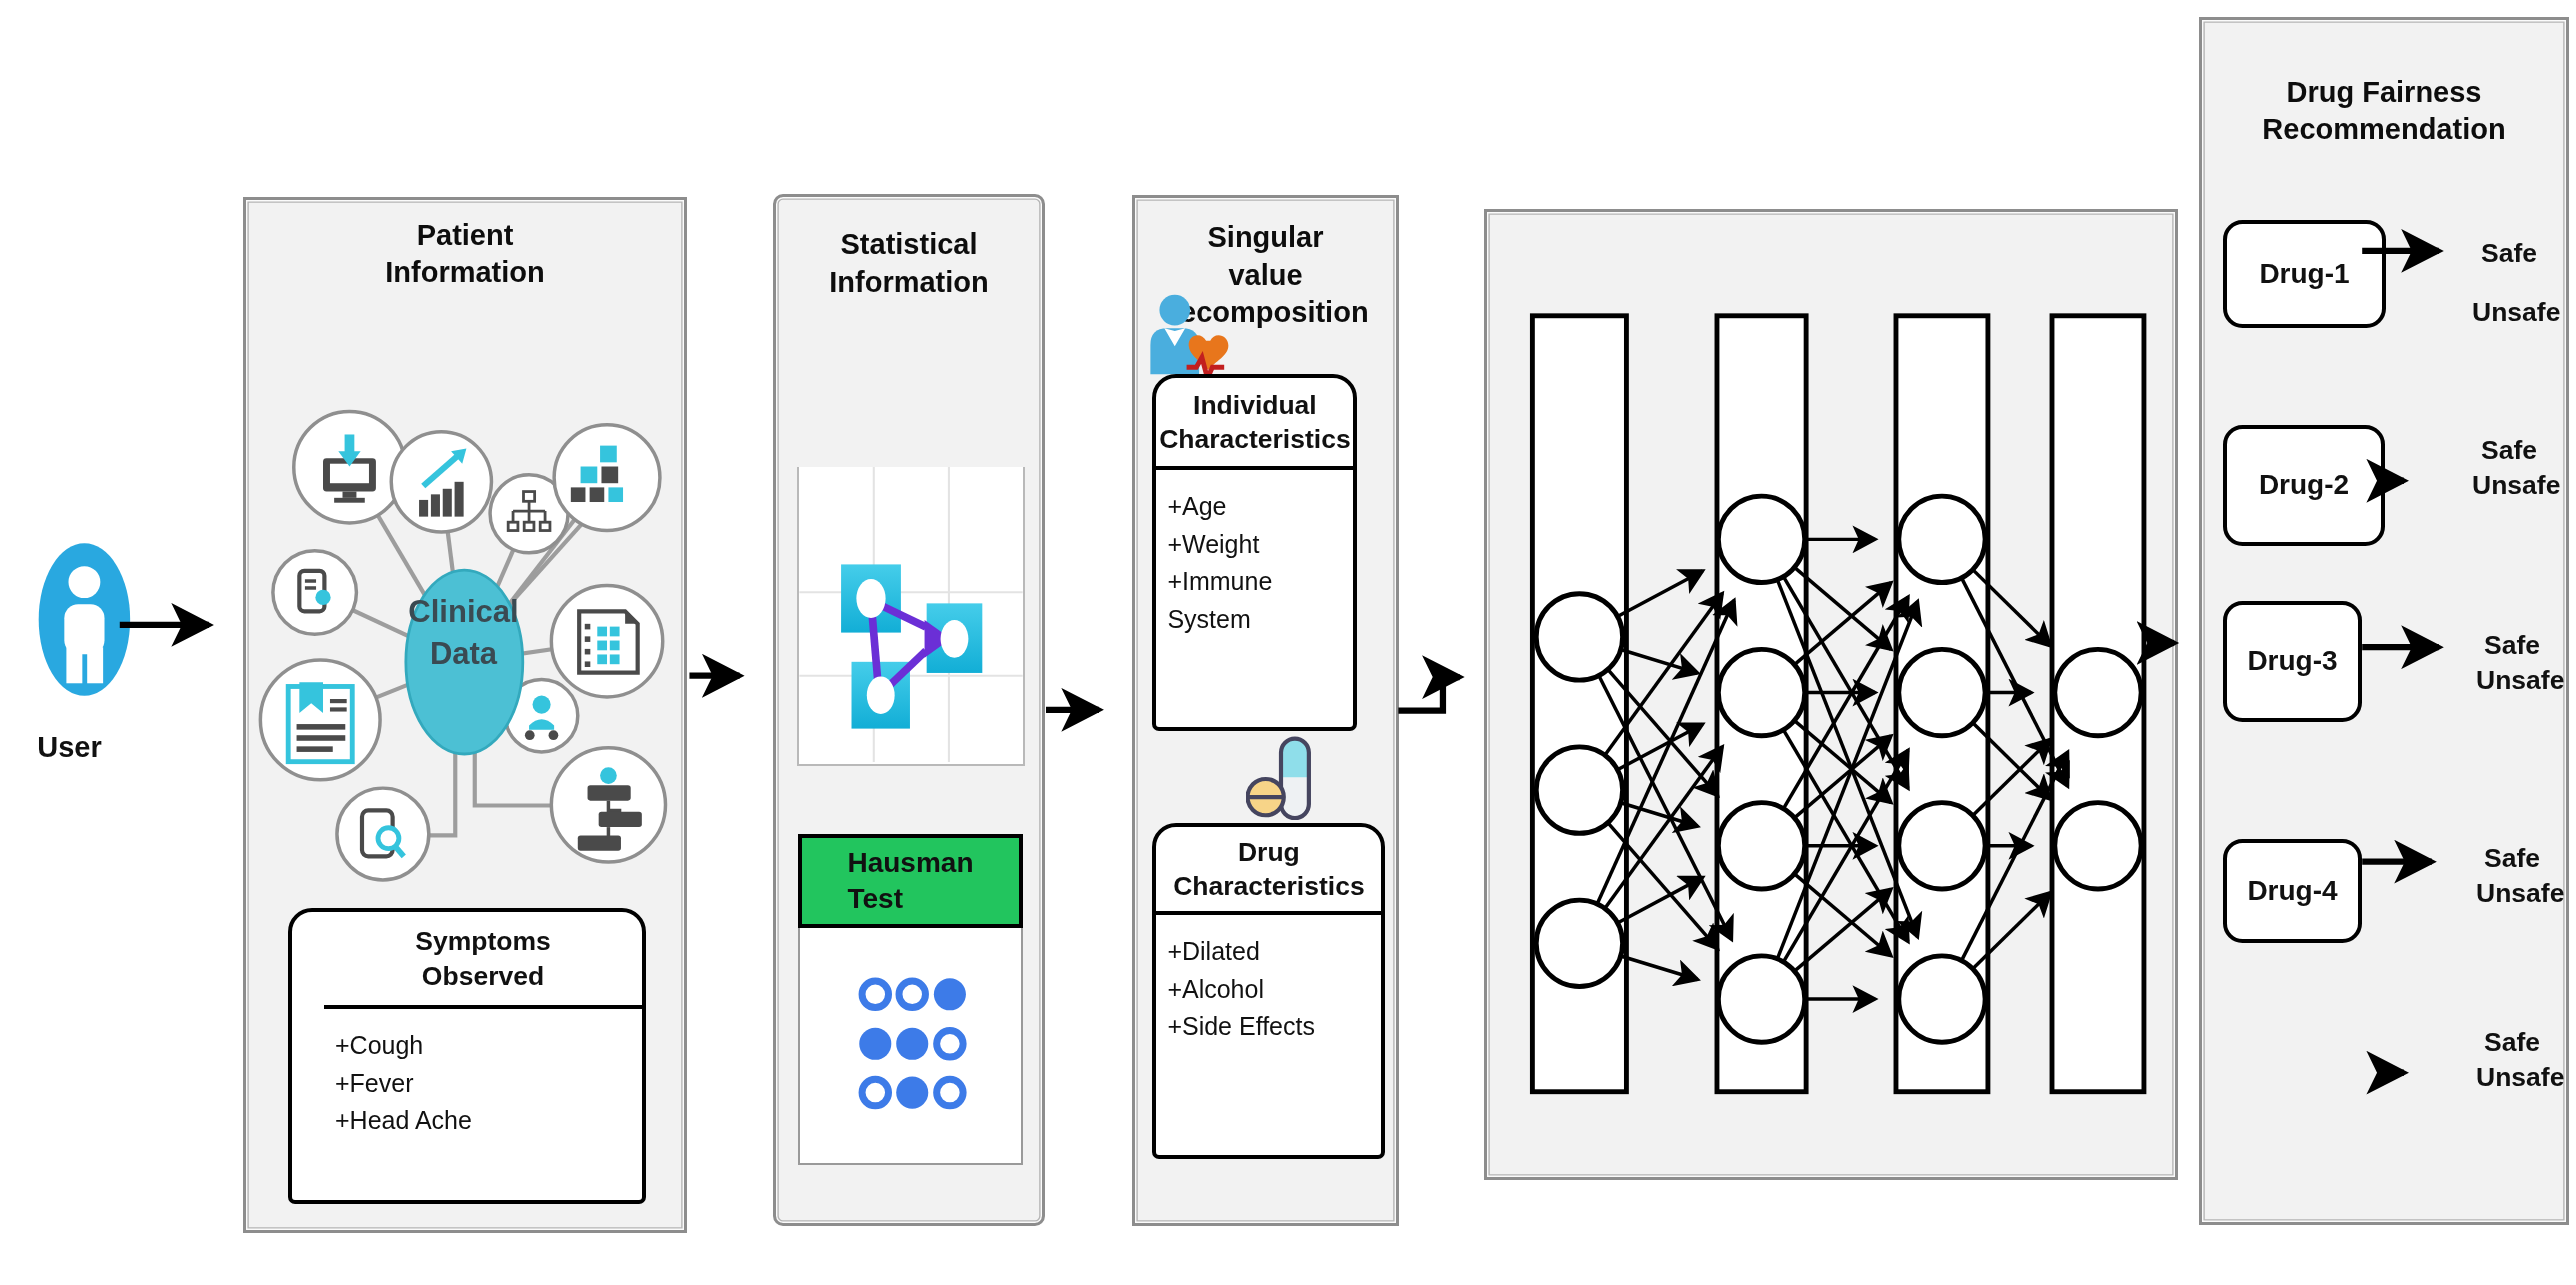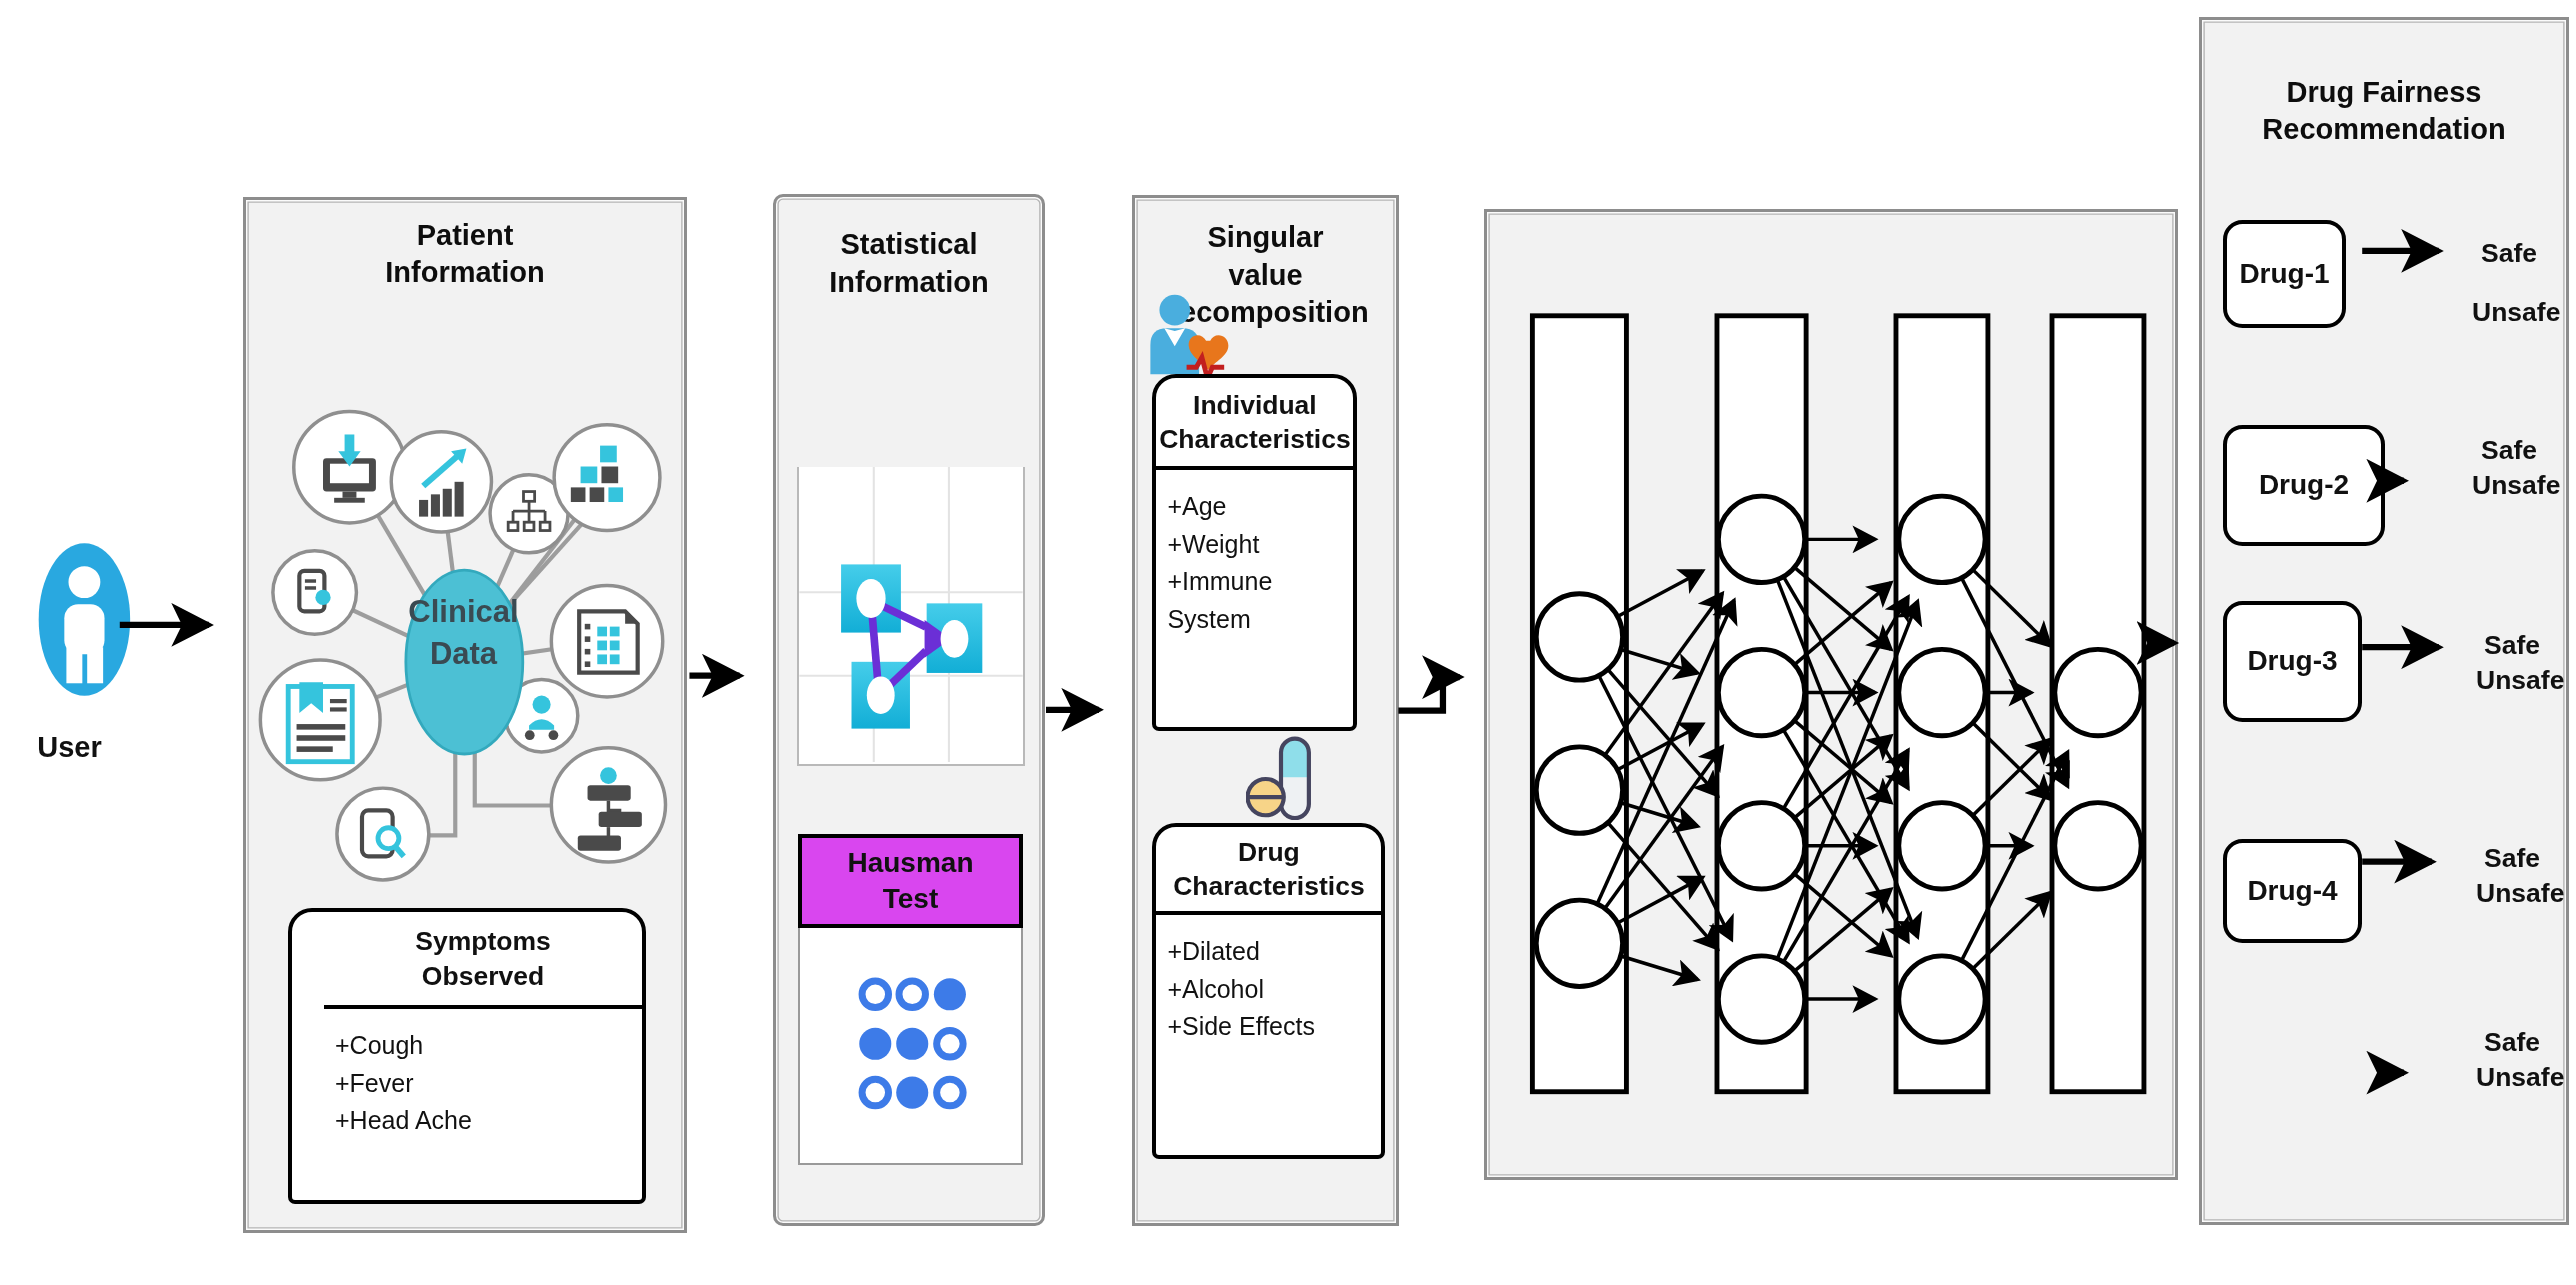--- a/index.html
+++ b/index.html
@@ -12,22 +12,22 @@
   .uml-box{position:absolute;box-sizing:border-box;background:#fff;border:4.2px solid #000;
          border-radius:24px 24px 7px 7px;}
   .uml-head{box-sizing:border-box;border-bottom:4.2px solid #000;font-weight:bold;font-size:26.5px;
          line-height:1.3;text-align:center;white-space:pre-line;display:flex;align-items:center;justify-content:center;}
   .uml-list{padding:18px 4.2px 0 11px;}
   .uml-list .item{font-size:25px;line-height:1.5;white-space:pre-line;}
   .gray-box-head{position:absolute;box-sizing:border-box;background:#f2f2f2;border:3.5px solid #8d8d8d;
          font-weight:bold;font-size:26.5px;line-height:1.3;text-align:center;white-space:pre-line;
          display:flex;align-items:center;justify-content:center;}
   .white-body{position:absolute;box-sizing:border-box;background:#fff;border:2.1px solid #b9b9b9;border-top:none;}
-  .black-box-head{position:absolute;box-sizing:border-box;background:#d946ef;border:4.2px solid #000;
-         font-weight:bold;font-size:28px;line-height:1.3;text-align:center;white-space:pre-line;
+  .black-box-head{position:absolute;box-sizing:border-box;background:#22c55e;border:4.2px solid #000;
+         font-weight:bold;font-size:28px;line-height:1.3;text-align:left;white-space:pre-line;
          display:flex;align-items:center;justify-content:center;}
   .drug-box{position:absolute;box-sizing:border-box;background:#fff;border:4.2px solid #000;border-radius:19.5px;
          display:flex;align-items:center;justify-content:center;font-weight:bold;font-size:28px;}
   .result-label{position:absolute;font-weight:bold;font-size:26.5px;white-space:nowrap;}
   .hub-label{position:absolute;text-align:center;font-weight:bold;font-size:31px;line-height:1.35;
          white-space:pre-line;color:#3a4a52;}
   .user-label{position:absolute;font-weight:bold;font-size:29px;text-align:center;}
   svg{position:absolute;left:0;top:0;}
   .overlay{pointer-events:none;}
 </style>
@@ -329,21 +329,21 @@
         <circle cx="653" cy="1130" r="62" fill="#fff" stroke="#000" stroke-width="7"></circle>
         <circle cx="877" cy="690" r="62" fill="#fff" stroke="#000" stroke-width="7"></circle>
         <circle cx="877" cy="910" r="62" fill="#fff" stroke="#000" stroke-width="7"></circle>
       </svg>
   </div>
 
   <div class="panel" style="left:2199px;top:16.7px;width:370px;height:1208px;">
     <div class="panel-title" style="top:54px;">Drug Fairness
 Recommendation</div>
 
-    <div class="drug-box" style="left:21px;top:200px;width:123px;height:108px;">
+    <div class="drug-box" style="left:21px;top:200px;width:163px;height:108px;">
       <span>Drug-1</span>
       </div>
     <div class="result-label" style="left:279px;top:218px;">Safe</div>
     <div class="result-label" style="left:270px;top:277px;">Unsafe</div>
 
     <div class="drug-box" style="left:21px;top:405px;width:162px;height:121px;">
       <span>Drug-2</span>
       </div>
     <div class="result-label" style="left:279px;top:415px;">Safe</div>
     <div class="result-label" style="left:270px;top:450px;">Unsafe</div>

